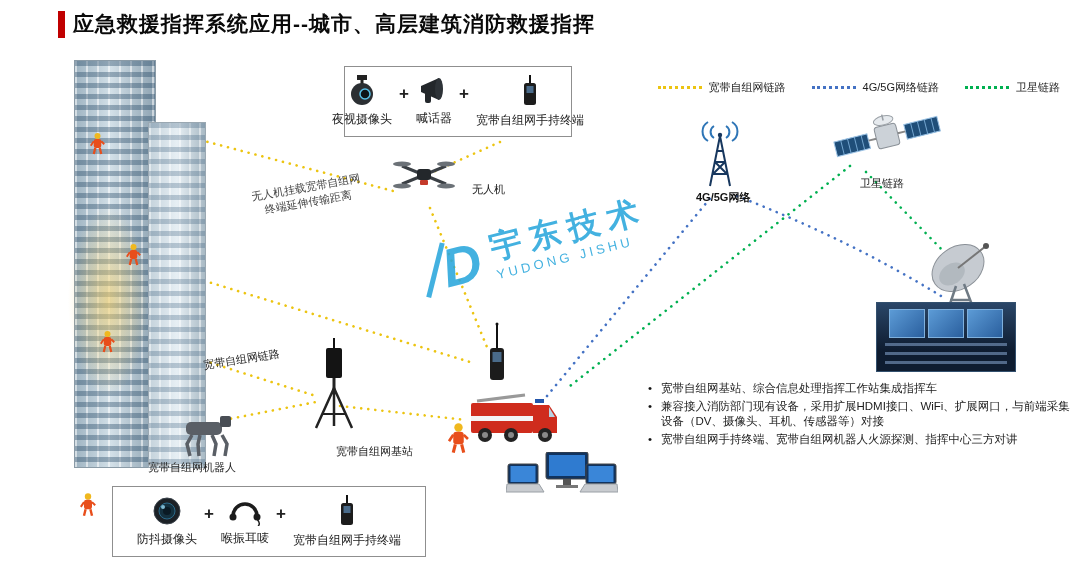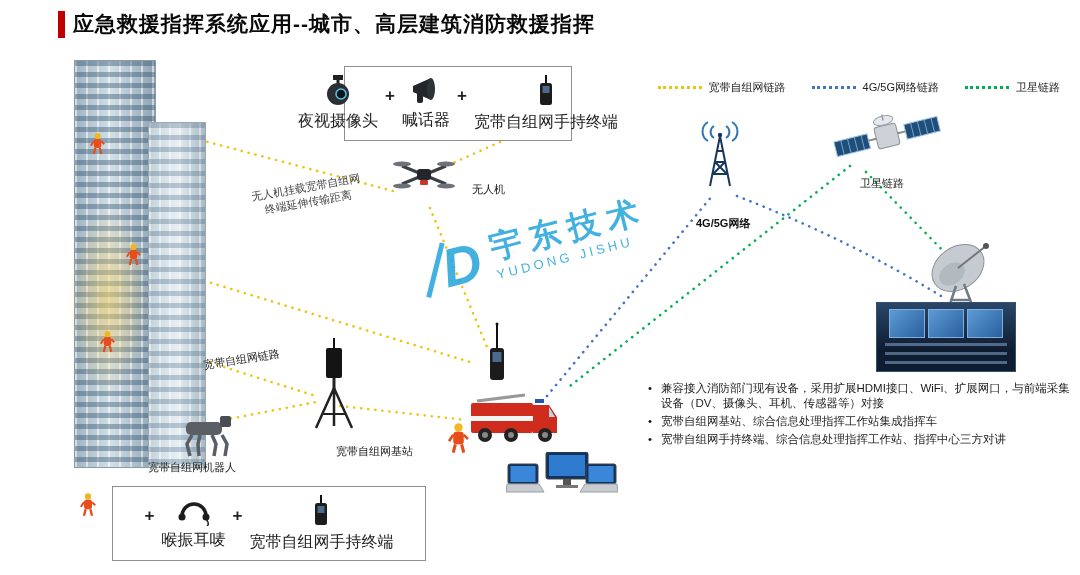--- a/index.html
+++ b/index.html
@@ -41,21 +41,21 @@
       repeating-linear-gradient(to right, rgba(255,255,255,.5) 0 2px, rgba(0,0,0,0) 2px 10px),
       linear-gradient(to right,#c4d2db,#e7eff4 50%,#a9bac5);}
   .glow{position:absolute;left:6px;top:150px;width:80px;height:190px;
     background:radial-gradient(closest-side, rgba(242,204,98,.6), rgba(242,204,98,0));}
 
   .ff{position:absolute;z-index:4;}
 
   .equip-box{position:absolute;z-index:3;display:flex;align-items:center;justify-content:center;
     gap:7px;border:1.5px solid #8f8f8f;background:#fff;padding:7px 9px;box-sizing:border-box;}
   .equip-item{display:flex;flex-direction:column;align-items:center;gap:4px;}
-  .equip-item span{font-size:16px;color:#222;white-space:nowrap;}
+  .equip-item span{font-size:12px;color:#222;white-space:nowrap;}
   .plus{font-size:17px;font-weight:700;color:#222;margin-bottom:16px;}
 
   .command-room{position:absolute;left:876px;top:302px;width:140px;height:70px;z-index:3;
     background:linear-gradient(180deg,#2a4668,#0e1c30 70%);border:1px solid #33506e;box-sizing:border-box;}
   .cr-wall{position:absolute;left:9%;top:9%;width:82%;height:42%;display:flex;gap:3px;}
   .cr-screen{flex:1;background:linear-gradient(135deg,#5c9bd6,#2a5f9e);border:1px solid #7fb0dd;}
   .cr-desks{position:absolute;left:6%;bottom:7%;width:88%;height:34%;
     background:repeating-linear-gradient(180deg, rgba(125,155,195,.6) 0 3px, rgba(0,0,0,0) 3px 9px);}
 
   .watermark{position:absolute;left:430px;top:218px;transform:rotate(-14deg);display:flex;
@@ -202,21 +202,21 @@
 终端延伸传输距离</div>
 
   <svg class="node" style="left:694px;top:120px;" width="52" height="68" viewBox="0 0 52 68">
     <path d="M16,66 L26,16 L36,66 M19,54 L33,54 M21,42 L31,42 M23,31 L29,31 M19,54 L31,42 M33,54 L21,42" stroke="#17375e" stroke-width="2" fill="none"></path>
     <circle cx="26" cy="15" r="2.2" fill="#17375e"></circle>
     <path d="M20,6 a7,7 0 0 0 0,12" stroke="#2e75b6" stroke-width="2" fill="none"></path>
     <path d="M14,2 a11,11 0 0 0 0,19" stroke="#2e75b6" stroke-width="2" fill="none"></path>
     <path d="M32,6 a7,7 0 0 1 0,12" stroke="#2e75b6" stroke-width="2" fill="none"></path>
     <path d="M38,2 a11,11 0 0 1 0,19" stroke="#2e75b6" stroke-width="2" fill="none"></path>
   </svg>
-  <div class="lbl bold" style="left:696px;top:190px;margin-top:26px;">4G/5G网络</div>
+  <div class="lbl bold" style="left:696px;top:190px;">4G/5G网络</div>
 
   <svg class="node" style="left:828px;top:104px;" width="118" height="64" viewBox="0 0 118 64">
     <g transform="rotate(-14 59 32)">
       <rect x="6" y="25" width="34" height="15" fill="#1f4e79" stroke="#9cc3e5" stroke-width="1"></rect>
       <path d="M13,25 v15 M20,25 v15 M27,25 v15 M34,25 v15" stroke="#7fb2dd" stroke-width="0.8"></path>
       <rect x="78" y="25" width="34" height="15" fill="#1f4e79" stroke="#9cc3e5" stroke-width="1"></rect>
       <path d="M85,25 v15 M92,25 v15 M99,25 v15 M106,25 v15" stroke="#7fb2dd" stroke-width="0.8"></path>
       <line x1="40" y1="32" x2="48" y2="32" stroke="#888" stroke-width="2"></line>
         <line x1="70" y1="32" x2="78" y2="32" stroke="#888" stroke-width="2"></line>
       <rect x="48" y="21" width="22" height="22" rx="3" fill="#ccd2d8" stroke="#8a9097"></rect>
@@ -293,20 +293,29 @@
   <div class="command-room">
     <div class="cr-wall">
       <div class="cr-screen"></div>
         <div class="cr-screen"></div>
         <div class="cr-screen"></div>
     </div>
     <div class="cr-desks"></div>
   </div>
 
   <div class="equip-box" style="left:112px;top:486px;width:314px;">
+    <div class="equip-item">
+      <svg width="34" height="32" viewBox="0 0 34 32">
+        <circle cx="17" cy="16" r="13" fill="#1c2126" stroke="#3a424a"></circle>
+          <circle cx="17" cy="16" r="8" fill="#14303e" stroke="#2a6a8a"></circle>
+        <circle cx="17" cy="16" r="4" fill="#0a1a24"></circle>
+          <circle cx="13" cy="12" r="2" fill="#9adcf8" opacity="0.8"></circle>
+      </svg>
+      <span>防抖摄像头</span>
+    </div>
     <span class="plus">+</span>
     <div class="equip-item">
       <svg width="36" height="30" viewBox="0 0 36 30">
         <path d="M6,20 a12,12 0 0 1 24,0" fill="none" stroke="#1c1c1c" stroke-width="3.5"></path>
         <circle cx="6" cy="21" r="3.5" fill="#1c1c1c"></circle>
           <circle cx="30" cy="21" r="3.5" fill="#1c1c1c"></circle>
         <path d="M30,23 q4,5 1,7" stroke="#1c1c1c" fill="none" stroke-width="1.5"></path>
       </svg>
       <span>喉振耳唛</span>
     </div>
@@ -315,18 +324,18 @@
       <svg width="20" height="34" viewBox="0 0 20 34">
         <line x1="10" y1="1" x2="10" y2="9" stroke="#111" stroke-width="2"></line>
           <rect x="4" y="9" width="12" height="22" rx="2.5" fill="#1c1c1c"></rect>
         <rect x="6.5" y="12" width="7" height="7" fill="#4a6b8a"></rect>
       </svg>
       <span>宽带自组网手持终端</span>
     </div>
   </div>
 
   <ul class="bullets">
+    <li>宽带自组网基站、综合信息处理指挥工作站集成指挥车</li>
     <li>兼容接入消防部门现有设备，采用扩展HDMI接口、WiFi、扩展网口，与前端采集设备（DV、摄像头、耳机、传感器等）对接</li>
-    <li>宽带自组网基站、综合信息处理指挥工作站集成指挥车</li>
-    <li>宽带自组网手持终端、综合信息处理指挥工作站、指挥中心三方对讲</li>
+    <li>宽带自组网手持终端、宽带自组网机器人火源探测、指挥中心三方对讲</li>
   </ul>
 
 </div>
 
 </body></html>

